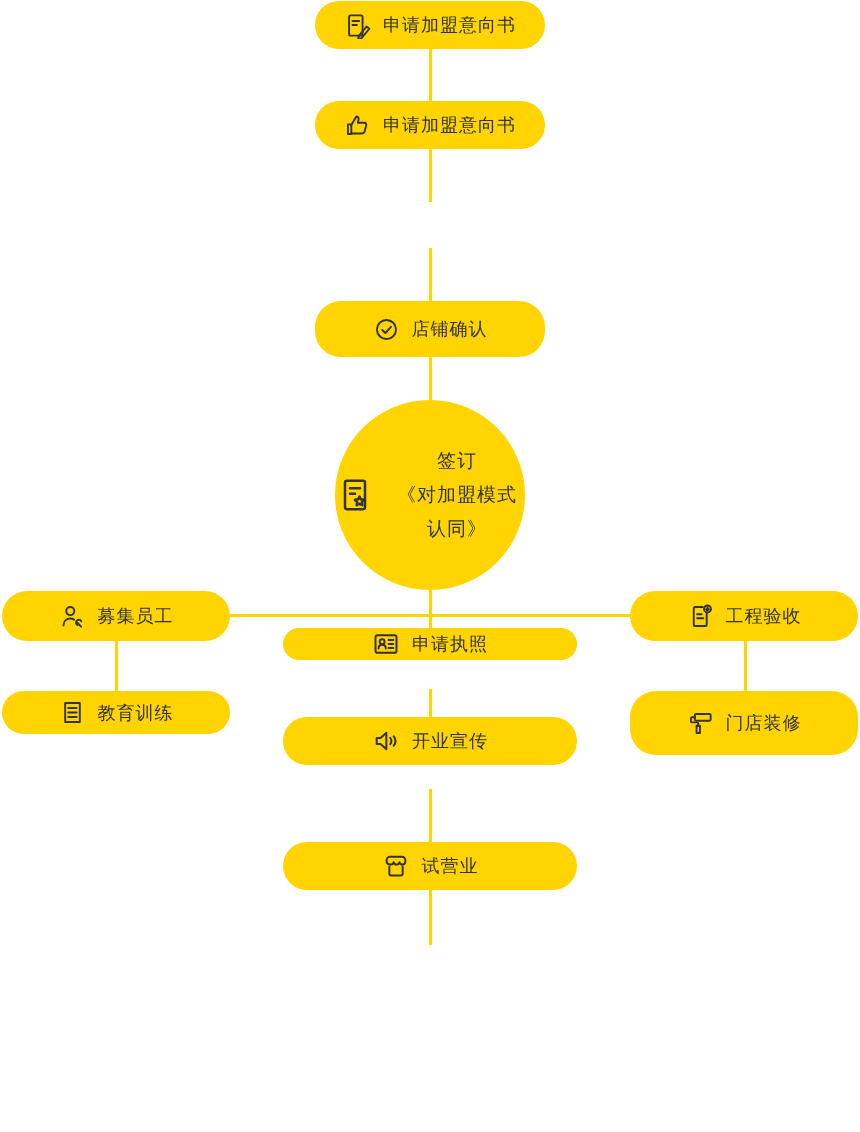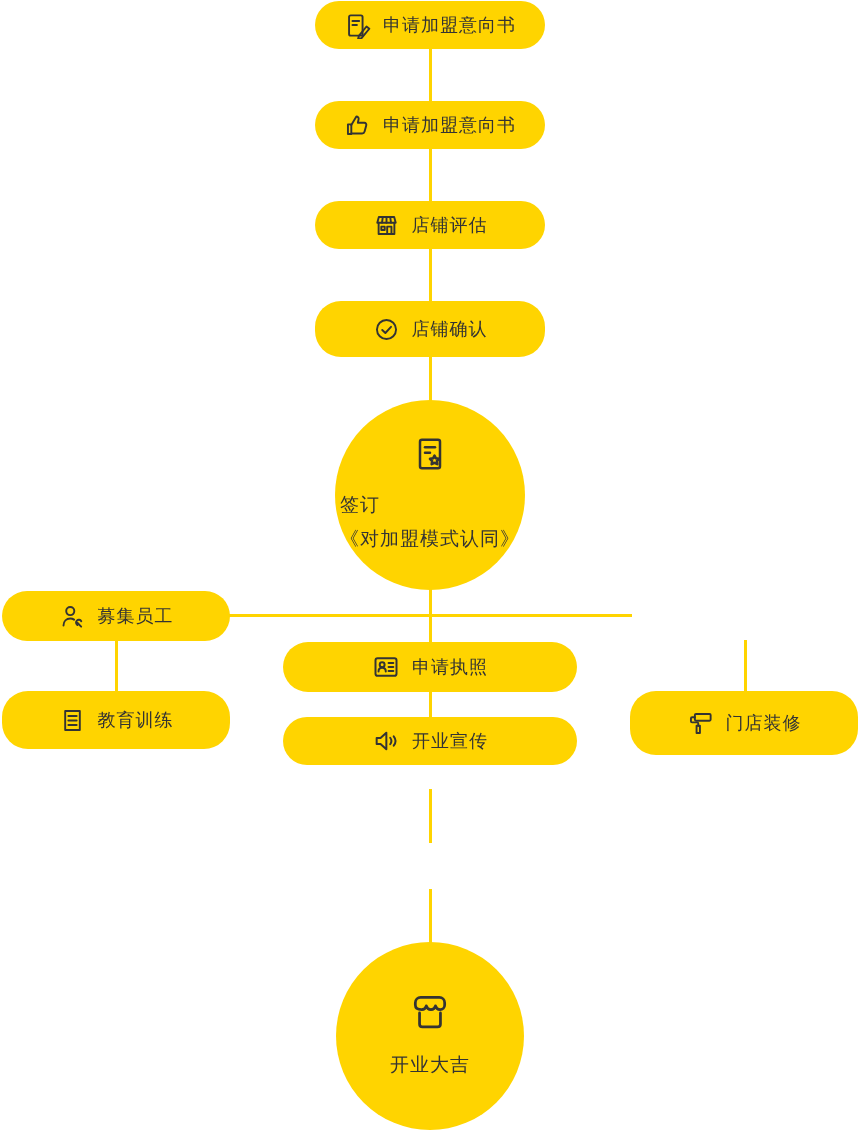--- a/index.html
+++ b/index.html
@@ -7,21 +7,21 @@
     --text:#333333;
     --bg:#FFFFFF;
   }
   html,body{margin:0;padding:0;background:var(--bg);}
   body{font-family:"Liberation Sans","DejaVu Sans",sans-serif;color:var(--text);}
   .canvas{position:relative;width:860px;height:1132px;background:var(--bg);overflow:hidden;}
   .connector{position:absolute;background:var(--accent);z-index:1;}
   .node{position:absolute;background:var(--accent);display:flex;align-items:center;justify-content:center;z-index:2;}
   .pill{border-radius:26px;gap:12px;}
   .pill .label{font-size:18px;letter-spacing:1px;white-space:nowrap;}
-  .circle{border-radius:50%;flex-direction:column;gap:14px;}
+  .circle{border-radius:50%;gap:14px;text-align:center;}
   .circle .label{font-size:19px;letter-spacing:1px;line-height:1.8;}
   .icon{display:flex;align-items:center;justify-content:center;}
   .icon svg{stroke:var(--text);fill:none;stroke-width:1.7;stroke-linecap:round;stroke-linejoin:round;}
 </style>
 </head>
 <body>
 
 <div class="canvas">
 
   <div class="connector" style="left:428.5px;top:48px;width:3px;height:54px"></div>
@@ -51,34 +51,20 @@
   <div class="node pill" style="left:315px;top:101px;width:230px;height:48px">
     <span class="icon">
       <svg width="27" height="27" viewBox="0 0 24 24">
         <path d="M3.5 11h3v8.5h-3z"></path>
         <path d="M6.5 11.5 L11 4c1.3 0 2.3 1.1 2 2.3L12.3 9.6h5.9c1.1 0 1.9 1.1 1.6 2.2l-1.5 5.6c-.3 1.1-1.1 1.7-2.2 1.7H6.5"></path>
       </svg>
     </span>
     <span class="label">申请加盟意向书</span>
   </div>
 
-  <div class="node pill" style="left:315px;top:201px;width:230px;height:48px">
-    <span class="icon">
-      <svg width="27" height="27" viewBox="0 0 24 24">
-        <path d="M3.8 9.5 L5.2 4.5 h13.6 L20.2 9.5 z"></path>
-        <line x1="8.7" y1="4.5" x2="8" y2="9.5"></line>
-        <line x1="12" y1="4.5" x2="12" y2="9.5"></line>
-        <line x1="15.3" y1="4.5" x2="16" y2="9.5"></line>
-        <path d="M5 9.5 v10 h14 v-10"></path>
-        <rect x="12.6" y="13" width="3.8" height="6.5"></rect>
-        <rect x="7.4" y="13" width="3" height="3"></rect>
-      </svg>
-    </span>
-    <span class="label">店铺评估</span>
-  </div>
 
   <div class="node pill" style="left:315px;top:301px;width:230px;height:56px">
     <span class="icon">
       <svg width="27" height="27" viewBox="0 0 24 24">
         <circle cx="12" cy="12" r="8.5"></circle>
         <polyline points="8.2,12.4 11,15.1 16,9.6"></polyline>
       </svg>
     </span>
     <span class="label">店铺确认</span>
   </div>
@@ -103,45 +89,57 @@
       <svg width="27" height="27" viewBox="0 0 24 24">
         <circle cx="10" cy="7.2" r="3.6"></circle>
         <path d="M4 20c0-3.9 2.7-6.2 6-6.2 1.3 0 2.5.4 3.4 1"></path>
         <path d="M19.8 16.2 a2.5 2.5 0 1 0 -3.4 3.4"></path>
         <path d="M16.3 17.6 l3.4 3.4"></path>
       </svg>
     </span>
     <span class="label">募集员工</span>
   </div>
 
-  <div class="node pill" style="left:2px;top:691px;width:228px;height:58px">
+  <div class="node pill" style="left:2px;top:691px;width:228px;height:43px">
     <span class="icon">
       <svg width="27" height="27" viewBox="0 0 24 24">
         <rect x="5.5" y="3.5" width="13" height="17"></rect>
         <line x1="8.3" y1="8" x2="15.7" y2="8"></line>
         <line x1="8.3" y1="12" x2="15.7" y2="12"></line>
         <line x1="8.3" y1="16" x2="15.7" y2="16"></line>
       </svg>
     </span>
     <span class="label">教育训练</span>
   </div>
 
+  <div class="node pill" style="left:630px;top:591px;width:228px;height:50px">
+    <span class="icon">
+      <svg width="27" height="27" viewBox="0 0 24 24">
+        <path d="M17.5 9.2 V19 a1.5 1.5 0 0 1 -1.5 1.5 H7.5 A1.5 1.5 0 0 1 6 19 V5 a1.5 1.5 0 0 1 1.5-1.5 H14"></path>
+        <line x1="9" y1="10" x2="13" y2="10"></line>
+        <line x1="9" y1="13.5" x2="14.5" y2="13.5"></line>
+        <circle cx="18.2" cy="5.3" r="3.1"></circle>
+        <path d="M18.2 3.7 v3.1 m-1.2-1.2 l1.2 1.2 1.2-1.2"></path>
+      </svg>
+    </span>
+    <span class="label">工程验收</span>
+  </div>
 
   <div class="node pill" style="left:630px;top:691px;width:228px;height:64px">
     <span class="icon">
       <svg width="27" height="27" viewBox="0 0 24 24">
         <rect x="7" y="3.5" width="14" height="6" rx="1"></rect>
         <path d="M7 6.5 H4.5 a1 1 0 0 0 -1 1 v2.5 a1 1 0 0 0 1 1 H9 a1 1 0 0 1 1 1 V14"></path>
         <rect x="8.5" y="14" width="3" height="6.5"></rect>
       </svg>
     </span>
     <span class="label">门店装修</span>
   </div>
 
-  <div class="node pill" style="left:283px;top:642px;width:294px;height:50px">
+  <div class="node pill" style="left:283px;top:628px;width:294px;height:32px">
     <span class="icon">
       <svg width="28" height="28" viewBox="0 0 24 24">
         <rect x="3" y="4.5" width="18" height="15" rx="1.8"></rect>
         <circle cx="8.7" cy="10" r="2.1"></circle>
         <path d="M5.6 15.8 c0-1.9 1.4-3.1 3.1-3.1 s3.1 1.2 3.1 3.1"></path>
         <line x1="14.2" y1="8.5" x2="18.3" y2="8.5"></line>
         <line x1="14.2" y1="12" x2="18.3" y2="12"></line>
         <line x1="14.2" y1="15.5" x2="18.3" y2="15.5"></line>
       </svg>
     </span>
@@ -152,24 +150,24 @@
     <span class="icon">
       <svg width="28" height="28" viewBox="0 0 24 24">
         <path d="M4 9.5 h3.3 l5-4.6 v14.2 l-5-4.6 H4 z"></path>
         <path d="M15.6 9.2 c1.2 1.6 1.2 4 0 5.6"></path>
         <path d="M18.6 8 c1.9 2.4 1.9 5.6 0 8"></path>
       </svg>
     </span>
     <span class="label">开业宣传</span>
   </div>
 
-
-  <div class="node circle" style="left:336px;top:942px;width:188px;height:188px">
+  <div class="node pill" style="left:283px;top:842px;width:294px;height:48px">
     <span class="icon">
-      <svg width="44" height="44" viewBox="0 0 24 24" style="stroke-width:1.5">
+      <svg width="28" height="28" viewBox="0 0 24 24">
         <path d="M4 6.9 c0-1.6 1.3-2.9 2.9-2.9 h10.2 c1.6 0 2.9 1.3 2.9 2.9 v1.3 c0 1.4-1.1 2.5-2.5 2.5 -1.2 0-2.2-.8-2.5-2 -.3 1.2-1.3 2-2.5 2 s-2.2-.8-2.5-2 c-.3 1.2-1.3 2-2.5 2 C5.1 10.7 4 9.6 4 8.2 z"></path>
         <path d="M6.3 12.5 v6 c0 .9.7 1.6 1.6 1.6 h8.2 c.9 0 1.6-.7 1.6-1.6 v-6"></path>
       </svg>
     </span>
-    <span class="label">开业大吉</span>
+    <span class="label">试营业</span>
   </div>
+
 
 </div>
 
 </body></html>

